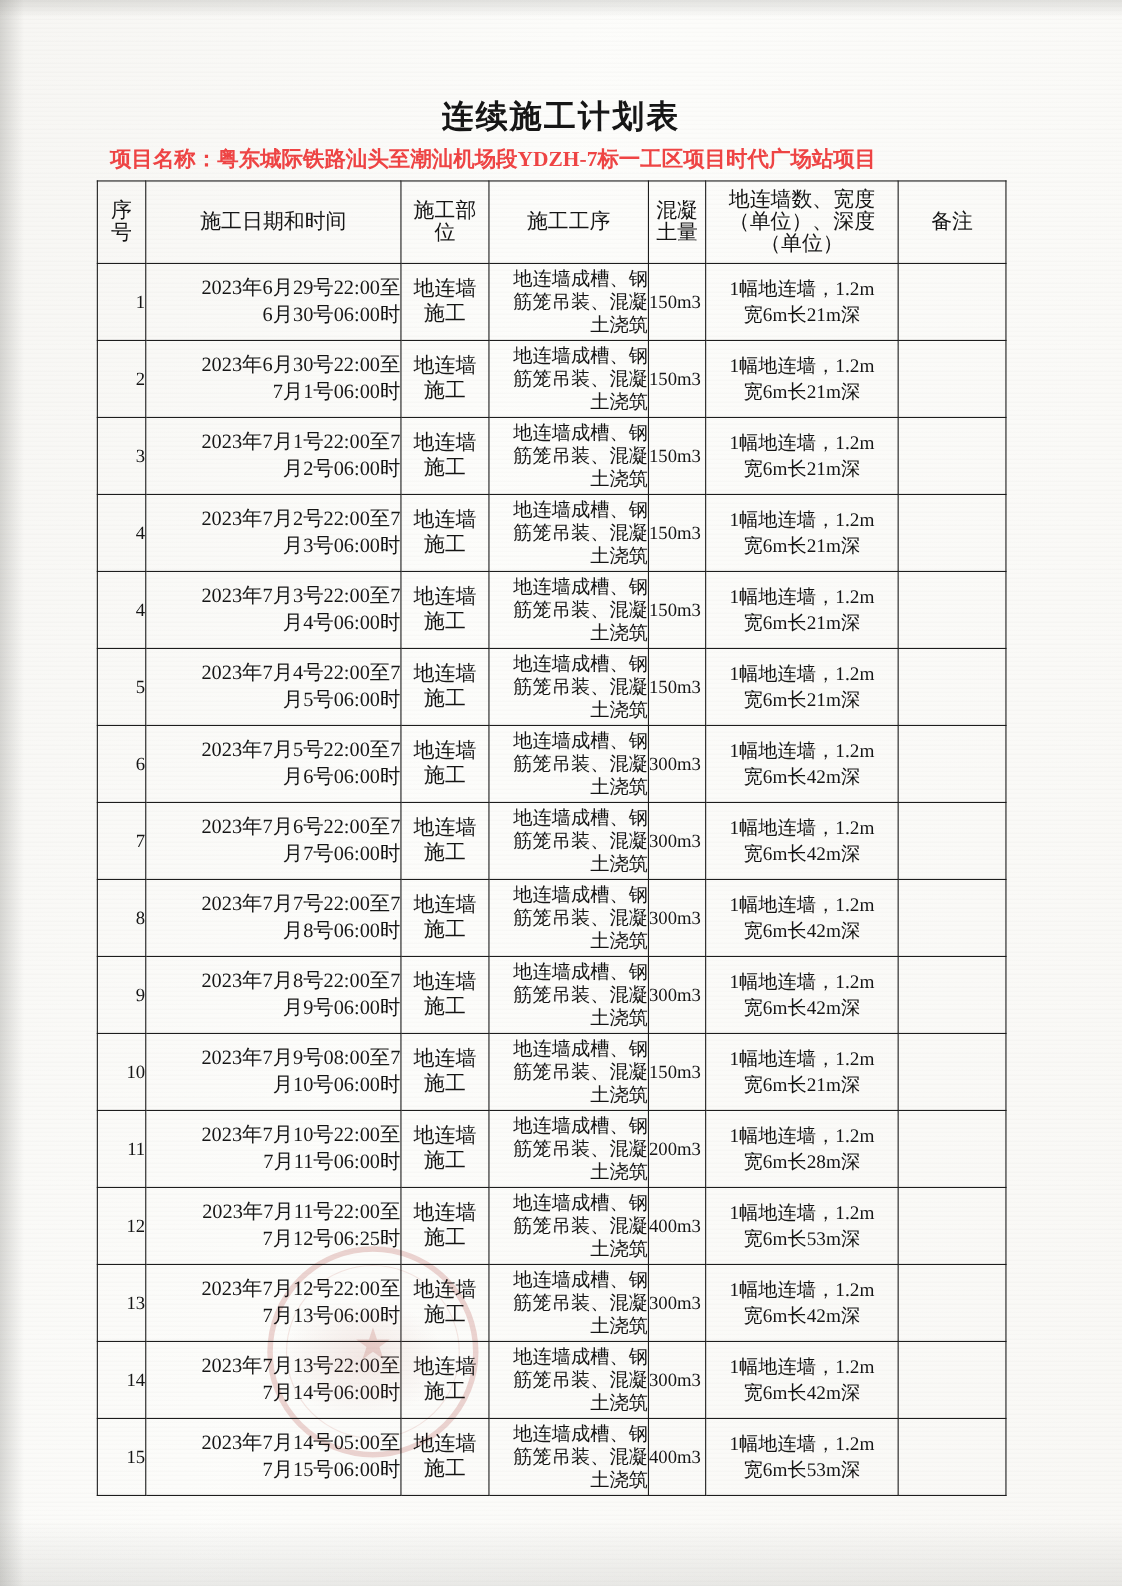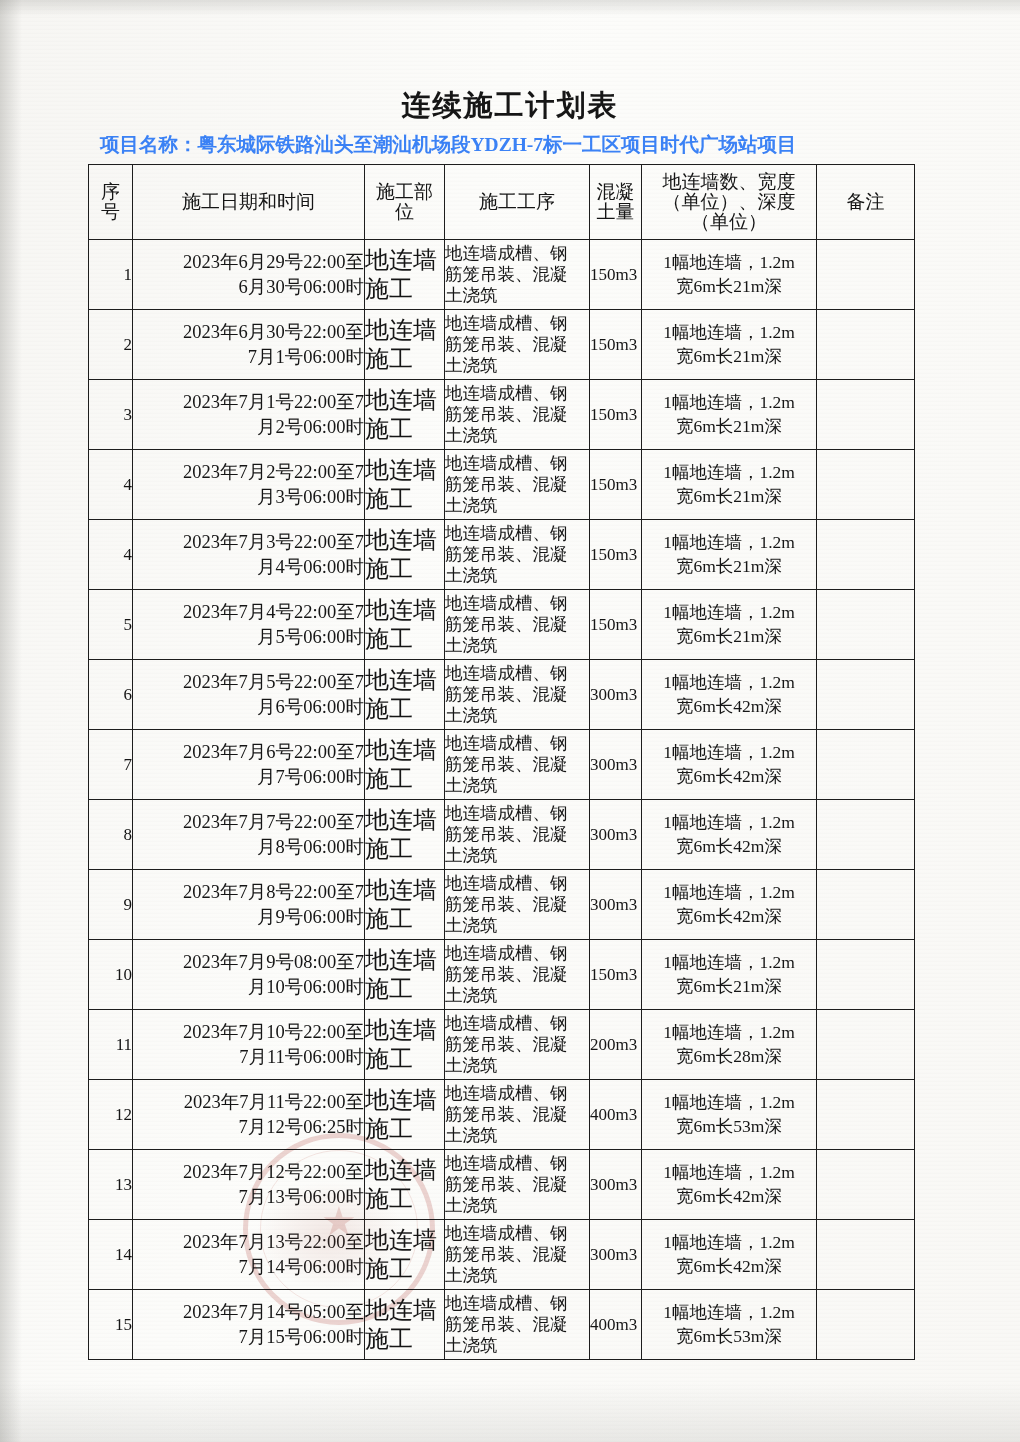--- a/index.html
+++ b/index.html
@@ -73,21 +73,21 @@
 
   .project-line {
     position: absolute;
     left: 100px;
     top: 131px;
     width: 830px;
     font-size: 19.5px;
     font-weight: bold;
     letter-spacing: 0px;
     white-space: nowrap;
-    color: #3b82f6;
+    color: #ef4444;
   }
 
   table.sched {
     position: absolute;
     left: 88px;
     top: 164px;
     width: 826px;
     border-collapse: collapse;
     table-layout: fixed;
     background: transparent;
@@ -130,28 +130,28 @@
     font-size: 17px;
     font-family: "Liberation Serif", "DejaVu Serif", serif;
   }
   td.date {
     font-size: 18.5px;
     line-height: 1.30;
     padding: 2px 2px 2px 5px;
     text-align: right;
   }
   td.part {
-    font-size: 24px;
+    font-size: 19px;
     line-height: 1.18;
-    text-align: left;
+    text-align: center;
   }
   td.proc {
     font-size: 17.5px;
     line-height: 1.20;
-    text-align: left;
+    text-align: right;
     padding: 1px 2px 1px 3px;
   }
   td.vol {
     font-size: 17px;
     text-align: left;
     font-family: "Liberation Serif", "DejaVu Serif", serif;
   }
   td.spec {
     font-size: 17.5px;
     line-height: 1.32;

